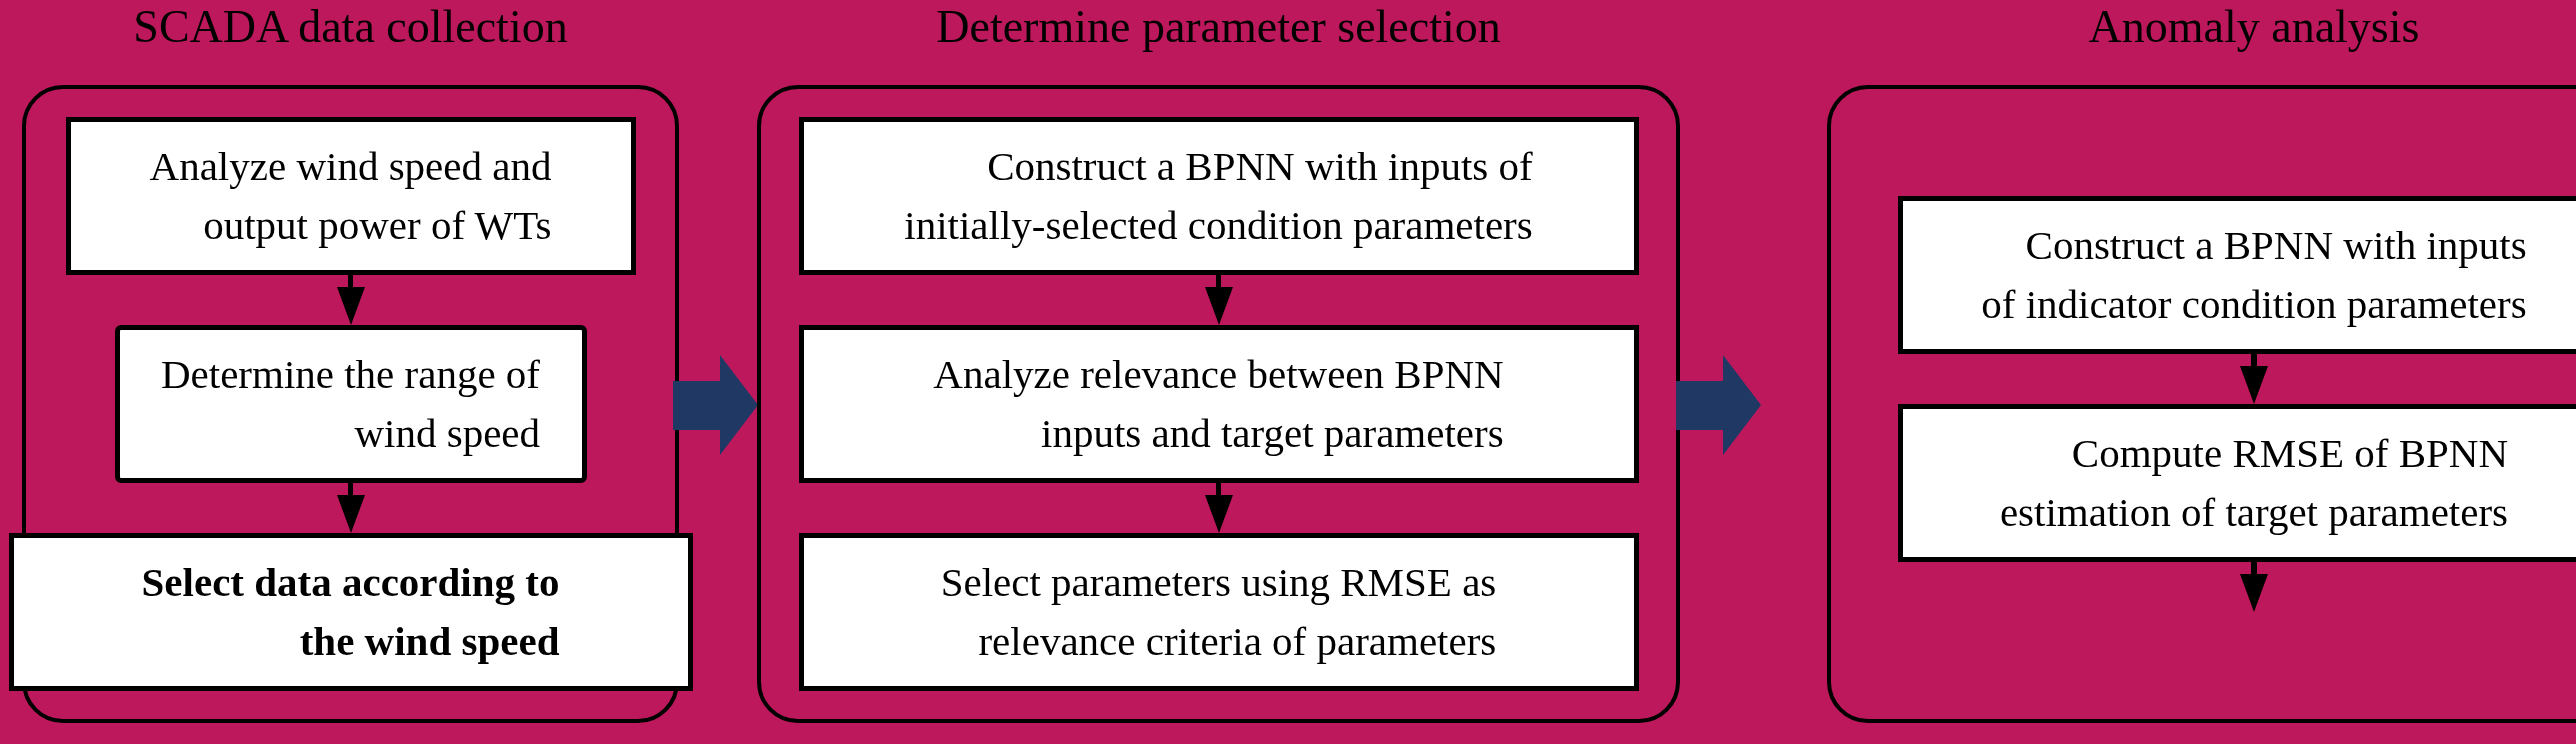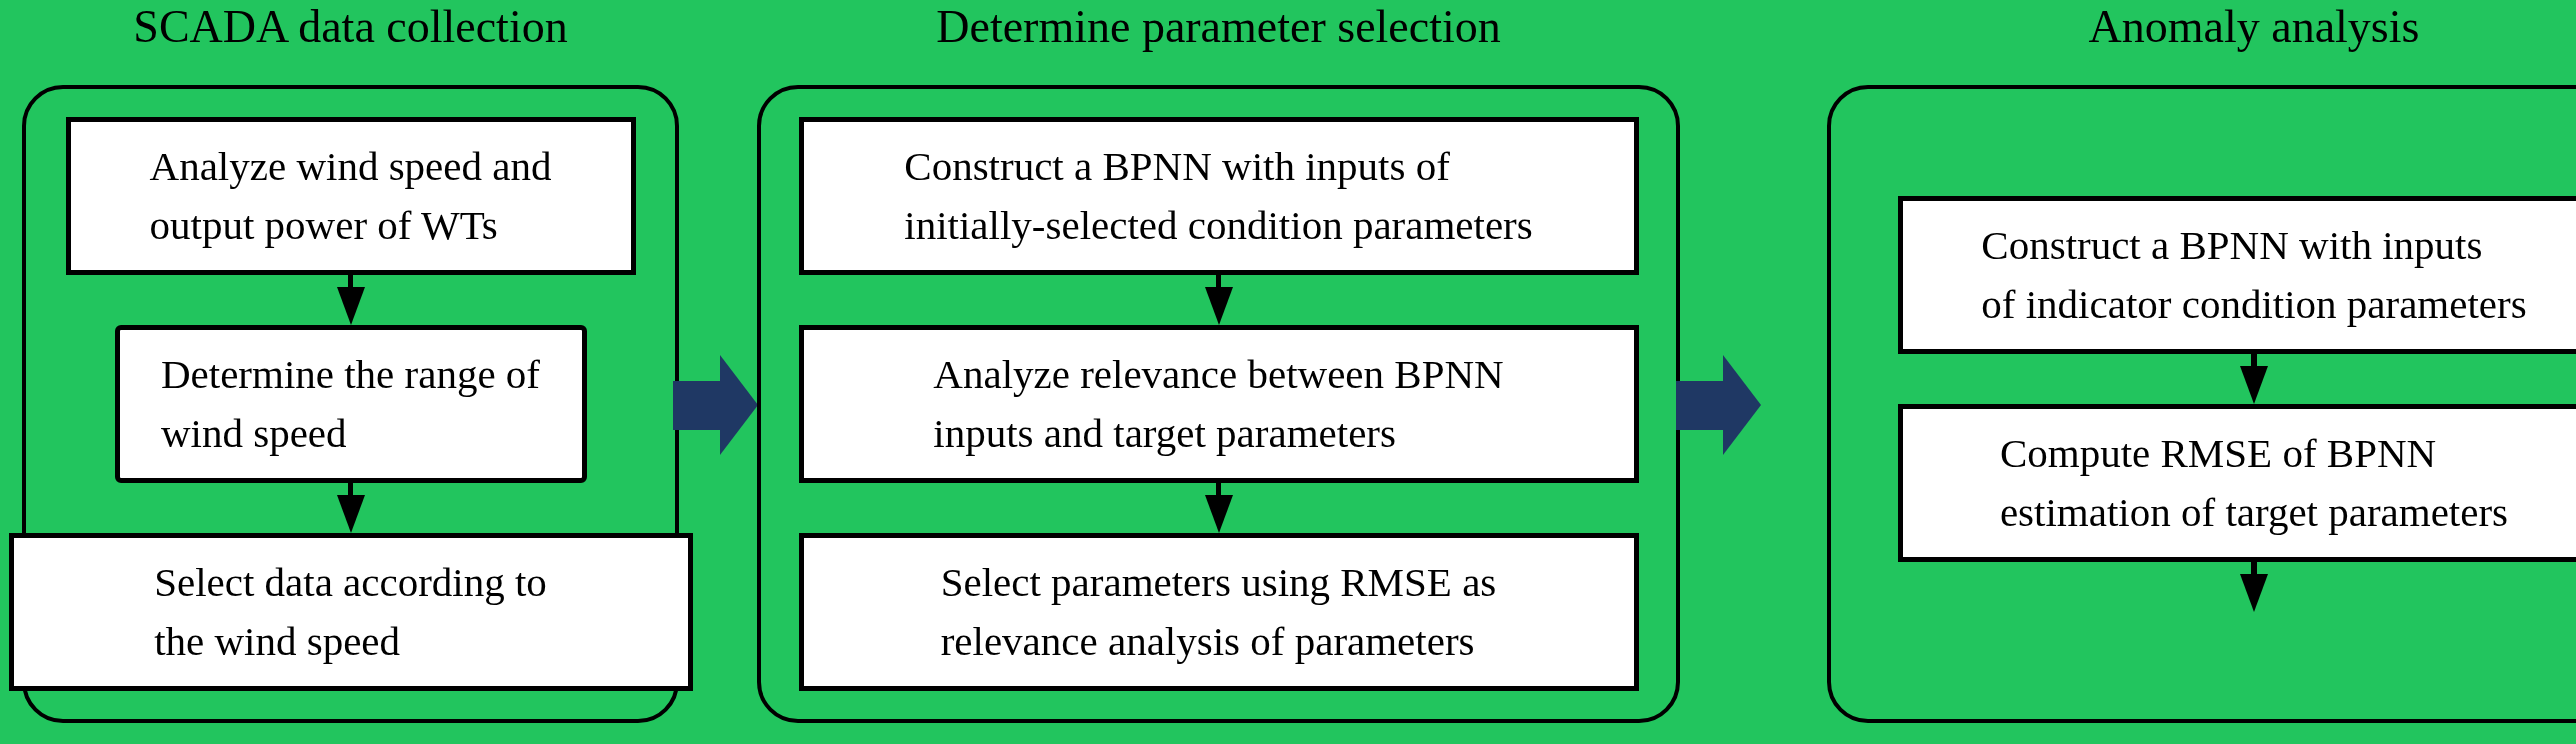--- a/index.html
+++ b/index.html
@@ -1,20 +1,20 @@
 <!DOCTYPE html>
 <html style="font-size:11.8px"><head>
 <meta charset="utf-8">
 <style>
   html, body { margin: 0; padding: 0; background: #ffffff; }
   .stage {
     position: relative;
     width: 2576px;
     height: 744px;
-    background: #22c55e;
+    background: #be185d;
     font-family: "Liberation Serif", "DejaVu Serif", serif;
     color: #000000;
     overflow: hidden;
   }
   .col { position: absolute; top: 0; height: 744px; }
   .col-title {
     position: absolute;
     top: 1.5px; left: 0; right: 0;
     margin: 0;
     text-align: center;
@@ -36,21 +36,21 @@
     padding: 26.5px 0;
   }
   .stepbox {
     border: 5.2px solid #000000;
     box-sizing: border-box;
     height: 158px;
     background: #ffffff;
     display: flex;
     align-items: center;
     justify-content: center;
-    text-align: left;
+    text-align: right;
   }
   .step-text {
     font-size: 41px;
     line-height: 1.45;
     white-space: pre-line;
   }
   
   .varrow {
     height: 50px;
     display: flex;
@@ -97,21 +97,21 @@
           <span class="head"></span>
         </div>
       <div class="stepbox" style="width:472px;border-radius:6px;">
         <span class="step-text">Determine the range of
 wind speed</span>
       </div>
       <div class="varrow">
           <span class="stem"></span>
           <span class="head"></span>
         </div>
-      <div class="stepbox" style="width:684px;">
+      <div class="stepbox" style="width:684px;font-weight:bold;">
         <span class="step-text">Select data according to
 the wind speed</span>
       </div>
     </div>
   </section>
 
   <div class="harrow" style="left:673px;">
     <span class="bar"></span>
       <span class="tip"></span>
   </div>
@@ -130,21 +130,21 @@
       <div class="stepbox" style="width:840px;font-family:Liberation Serif, serif;">
         <span class="step-text">Analyze relevance between BPNN
 inputs and target parameters</span>
       </div>
       <div class="varrow">
           <span class="stem"></span>
           <span class="head"></span>
         </div>
       <div class="stepbox" style="width:840px;">
         <span class="step-text">Select parameters using RMSE as
-relevance analysis of parameters</span>
+relevance criteria of parameters</span>
       </div>
     </div>
   </section>
 
   <div class="harrow" style="left:1676px;">
     <span class="bar"></span>
       <span class="tip"></span>
   </div>
 
   <section class="col" style="left:1827px; width:854px;">

